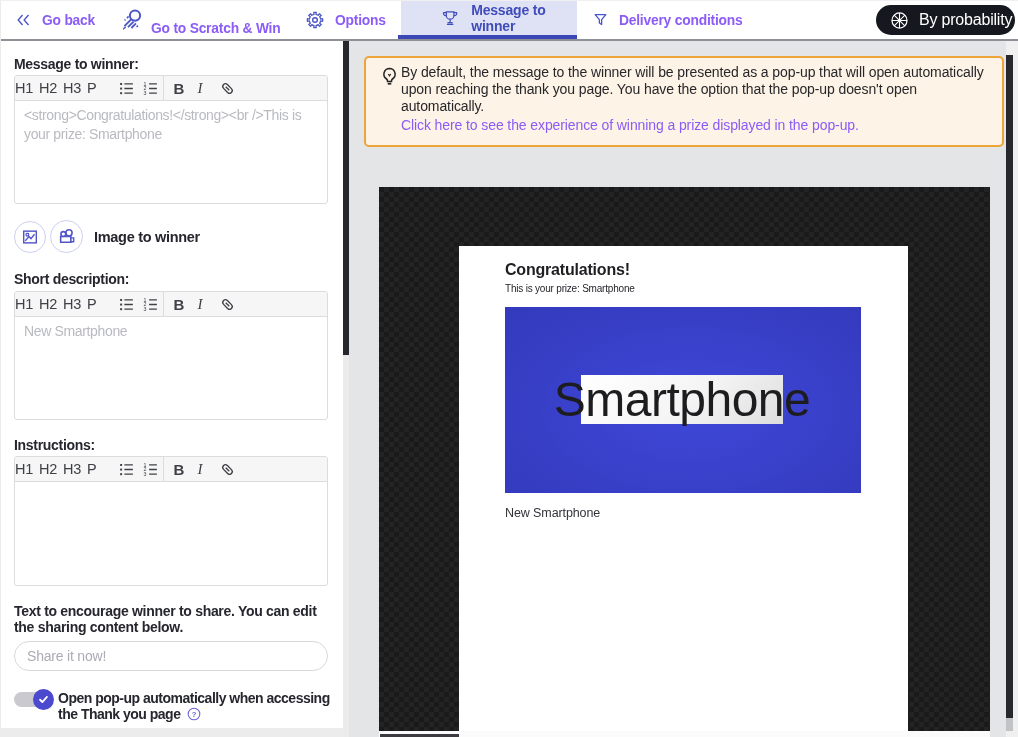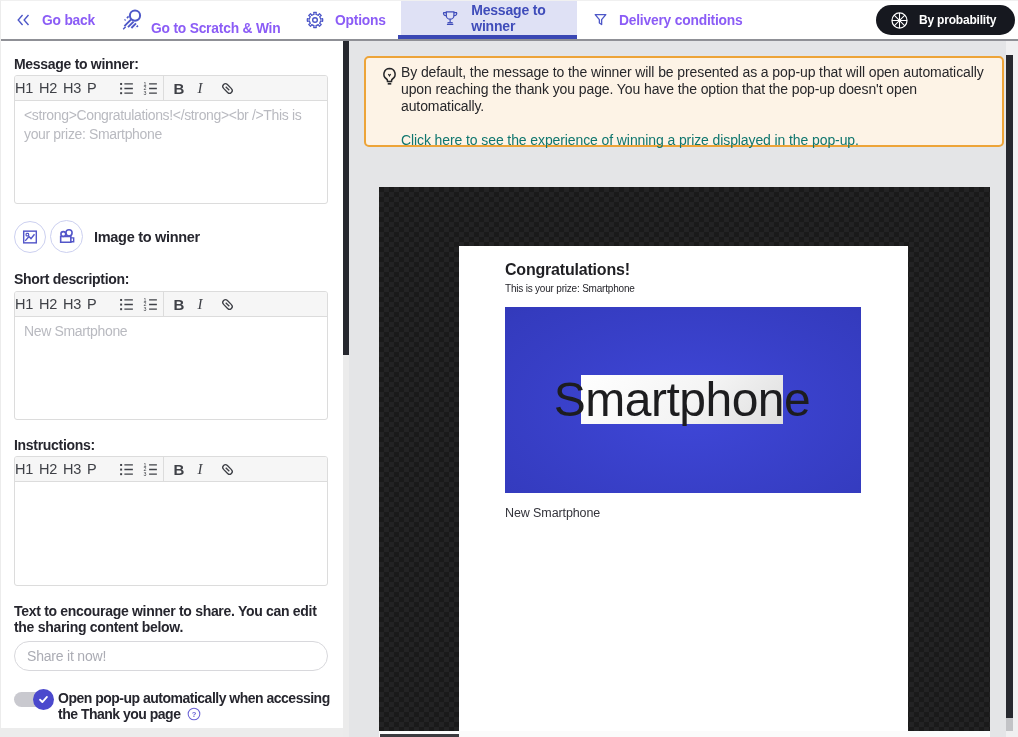--- a/index.html
+++ b/index.html
@@ -7,42 +7,42 @@
 body{font-family:"Liberation Sans",sans-serif;background:#fff;}
 #app{position:relative;width:1018px;height:737px;overflow:hidden;background:#fff;border-left:1px solid #ececec;border-top:1px solid #f0f0f0;}
 
 #nav{position:absolute;left:0;top:0;width:1018px;height:40px;background:#fff;}
 #nav .hairline{position:absolute;left:0;top:38px;width:1018px;height:2px;background:#8f9096;}
 .navitem{position:absolute;top:0;height:38px;display:flex;align-items:center;color:#8b5cf6;font-size:13.8px;font-weight:700;letter-spacing:-0.2px;}
 .navitem svg{flex:0 0 auto;}
 #tab-active{position:absolute;left:400px;top:0;width:176px;height:38px;background:#dfe1f5;}
 #tab-active .underline{position:absolute;left:-3px;bottom:0;width:179px;height:4px;background:#3a47b4;}
 #tab-active .inner{position:absolute;left:0;top:0;width:100%;height:34px;display:flex;align-items:center;justify-content:center;color:#3f4cba;font-size:14px;font-weight:700;letter-spacing:-0.2px;padding-left:40px;}
-#pill{position:absolute;left:875px;top:4px;width:139px;height:30px;border-radius:15px;background:#16181f;color:#fff;display:flex;align-items:center;font-size:12px;font-weight:700;letter-spacing:-0.2px;}
+#pill{position:absolute;left:875px;top:4px;width:139px;height:30px;border-radius:15px;background:#16181f;color:#fff;display:flex;align-items:center;font-size:16px;font-weight:400;letter-spacing:-0.2px;}
 
 #left{position:absolute;left:0;top:40px;width:342px;height:687px;background:#fff;overflow:hidden;}
 #left-hscroll{position:absolute;left:0;top:727px;width:342px;height:10px;background:#ececec;}
 #left-vscroll{position:absolute;left:342px;top:40px;width:6px;height:697px;background:#ebebeb;}
 #left-vscroll .thumb{position:absolute;left:0;top:0;width:6px;height:314px;background:#26282e;}
 .lbl{position:absolute;left:13px;color:#26262e;font-size:14px;font-weight:700;letter-spacing:-0.3px;}
 .editor{position:absolute;left:13px;width:314px;border:1px solid #dcdcdc;background:#fff;border-radius:3px;overflow:hidden;}
 .tbar{height:25px;background:#f6f6f6;border-bottom:1px solid #dcdcdc;display:flex;align-items:center;color:#3f4147;font-size:14.5px;letter-spacing:-0.3px;}
 .tbar .t{display:inline-block;}
 .tbar .sep{width:1px;height:25px;background:#dcdcdc;margin-top:0;}
 .ebody{position:relative;color:#b9bac0;font-size:14px;line-height:18.5px;padding:5px 9px;letter-spacing:-0.35px;}
 .circbtn{position:absolute;border-radius:50%;background:#fff;border:1.3px solid #ccd0f0;display:flex;align-items:center;justify-content:center;}
 #shareinput{position:absolute;left:13px;top:600px;width:314px;height:30px;border:1px solid #d8d8dc;border-radius:15px;color:#abacb4;font-size:14px;display:flex;align-items:center;padding-left:12px;letter-spacing:-0.2px;}
 
 #toggle-track{position:absolute;left:13px;top:651px;width:35px;height:15px;border-radius:8px;background:#c9c9cf;}
 #toggle-knob{position:absolute;left:32px;top:648px;width:21px;height:21px;border-radius:50%;background:#4b49cd;display:flex;align-items:center;justify-content:center;}
 
 #right{position:absolute;left:348px;top:40px;width:670px;height:697px;background:#e4e5e7;}
 #infobox{position:absolute;left:363px;top:55px;width:640px;height:91px;background:#fdf3e6;border:2px solid #eda438;border-radius:5px;}
 #infobox .txt{position:absolute;left:35px;top:6px;color:#27272a;font-size:14px;line-height:16.8px;letter-spacing:-0.1px;}
-#infobox .link{color:#0f766e;margin-top:18px;}
+#infobox .link{color:#8b5cf6;margin-top:3px;}
 #rv-track{position:absolute;left:1005px;top:40px;width:13px;height:697px;background:#f0f0f1;}
 #rv-thumb{position:absolute;left:1005px;top:54px;width:6.5px;height:663px;background:#26282e;}
 #rv-stub{position:absolute;left:1005px;top:717px;width:6.5px;height:13px;background:#c2c3c6;}
 #preview{position:absolute;left:378px;top:186px;width:611px;height:544px;overflow:hidden;background-color:#1a1a1a;background-image:linear-gradient(45deg,#232324 25%,transparent 25%,transparent 75%,#232324 75%),linear-gradient(45deg,#232324 25%,transparent 25%,transparent 75%,#232324 75%);background-size:10px 10px;background-position:0 0,5px 5px;}
 #card{position:absolute;left:80px;top:59px;width:449px;height:486px;background:#fff;}
 #card h3{font-size:16px;color:#1f1f23;font-weight:700;letter-spacing:-0.2px;position:absolute;left:46px;top:15px;}
 #card .sub{font-size:10px;color:#26262c;position:absolute;left:46px;top:37px;letter-spacing:-0.2px;}
 #prizeimg{position:absolute;left:46px;top:61px;width:356px;height:186px;background:radial-gradient(ellipse 120% 130% at 52% 55%,#3f47d8 0%,#343bbe 55%,#2b2e9c 100%);}
 #band{position:absolute;left:76px;top:68px;width:202px;height:49px;background:linear-gradient(135deg,#ffffff 0%,#f4f4f4 55%,#dedede 100%);display:flex;align-items:center;justify-content:center;}
 #band span{font-size:48px;color:#1d1d1f;letter-spacing:-0.5px;}

